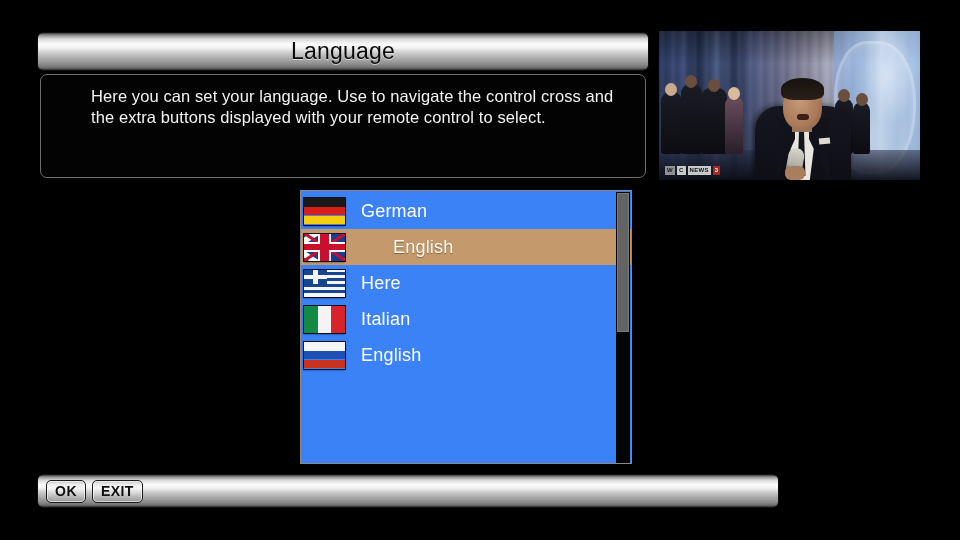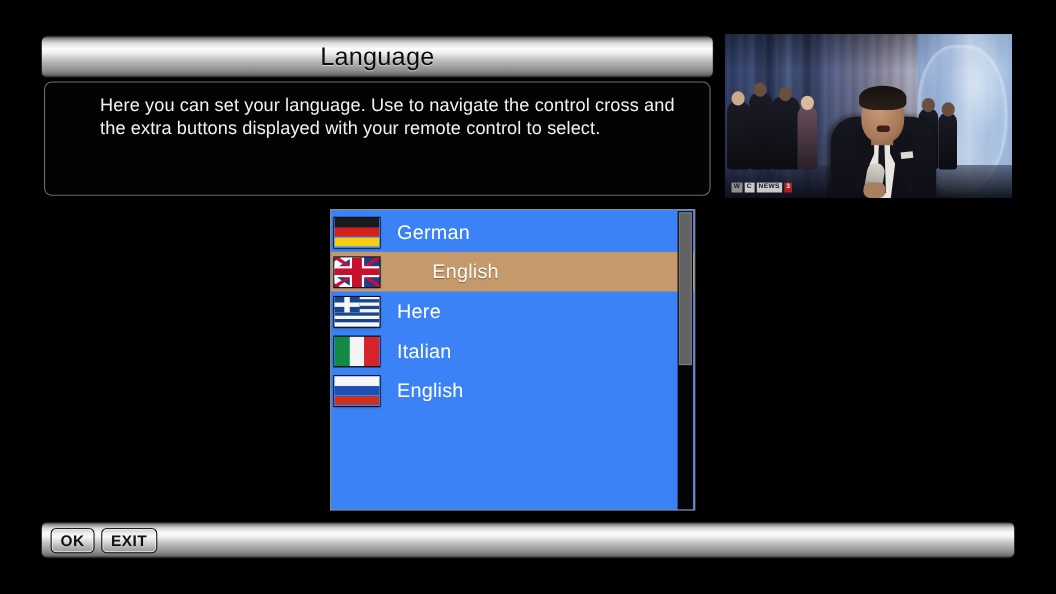--- a/index.html
+++ b/index.html
@@ -358,21 +358,21 @@
     height: 139px;
     background: #636363;
     box-shadow: inset 0 0 0 1px #7a7a7a;
   }
 
   
   #bottom-bar {
     position: absolute;
     left: 38px;
     top: 475px;
-    width: 884px;
+    width: 740px;
     height: 32px;
     display: flex;
     align-items: center;
     padding-left: 8px;
     box-sizing: border-box;
   }
   .cmd-btn {
     height: 23px;
     min-width: 40px;
     margin-right: 6px;

